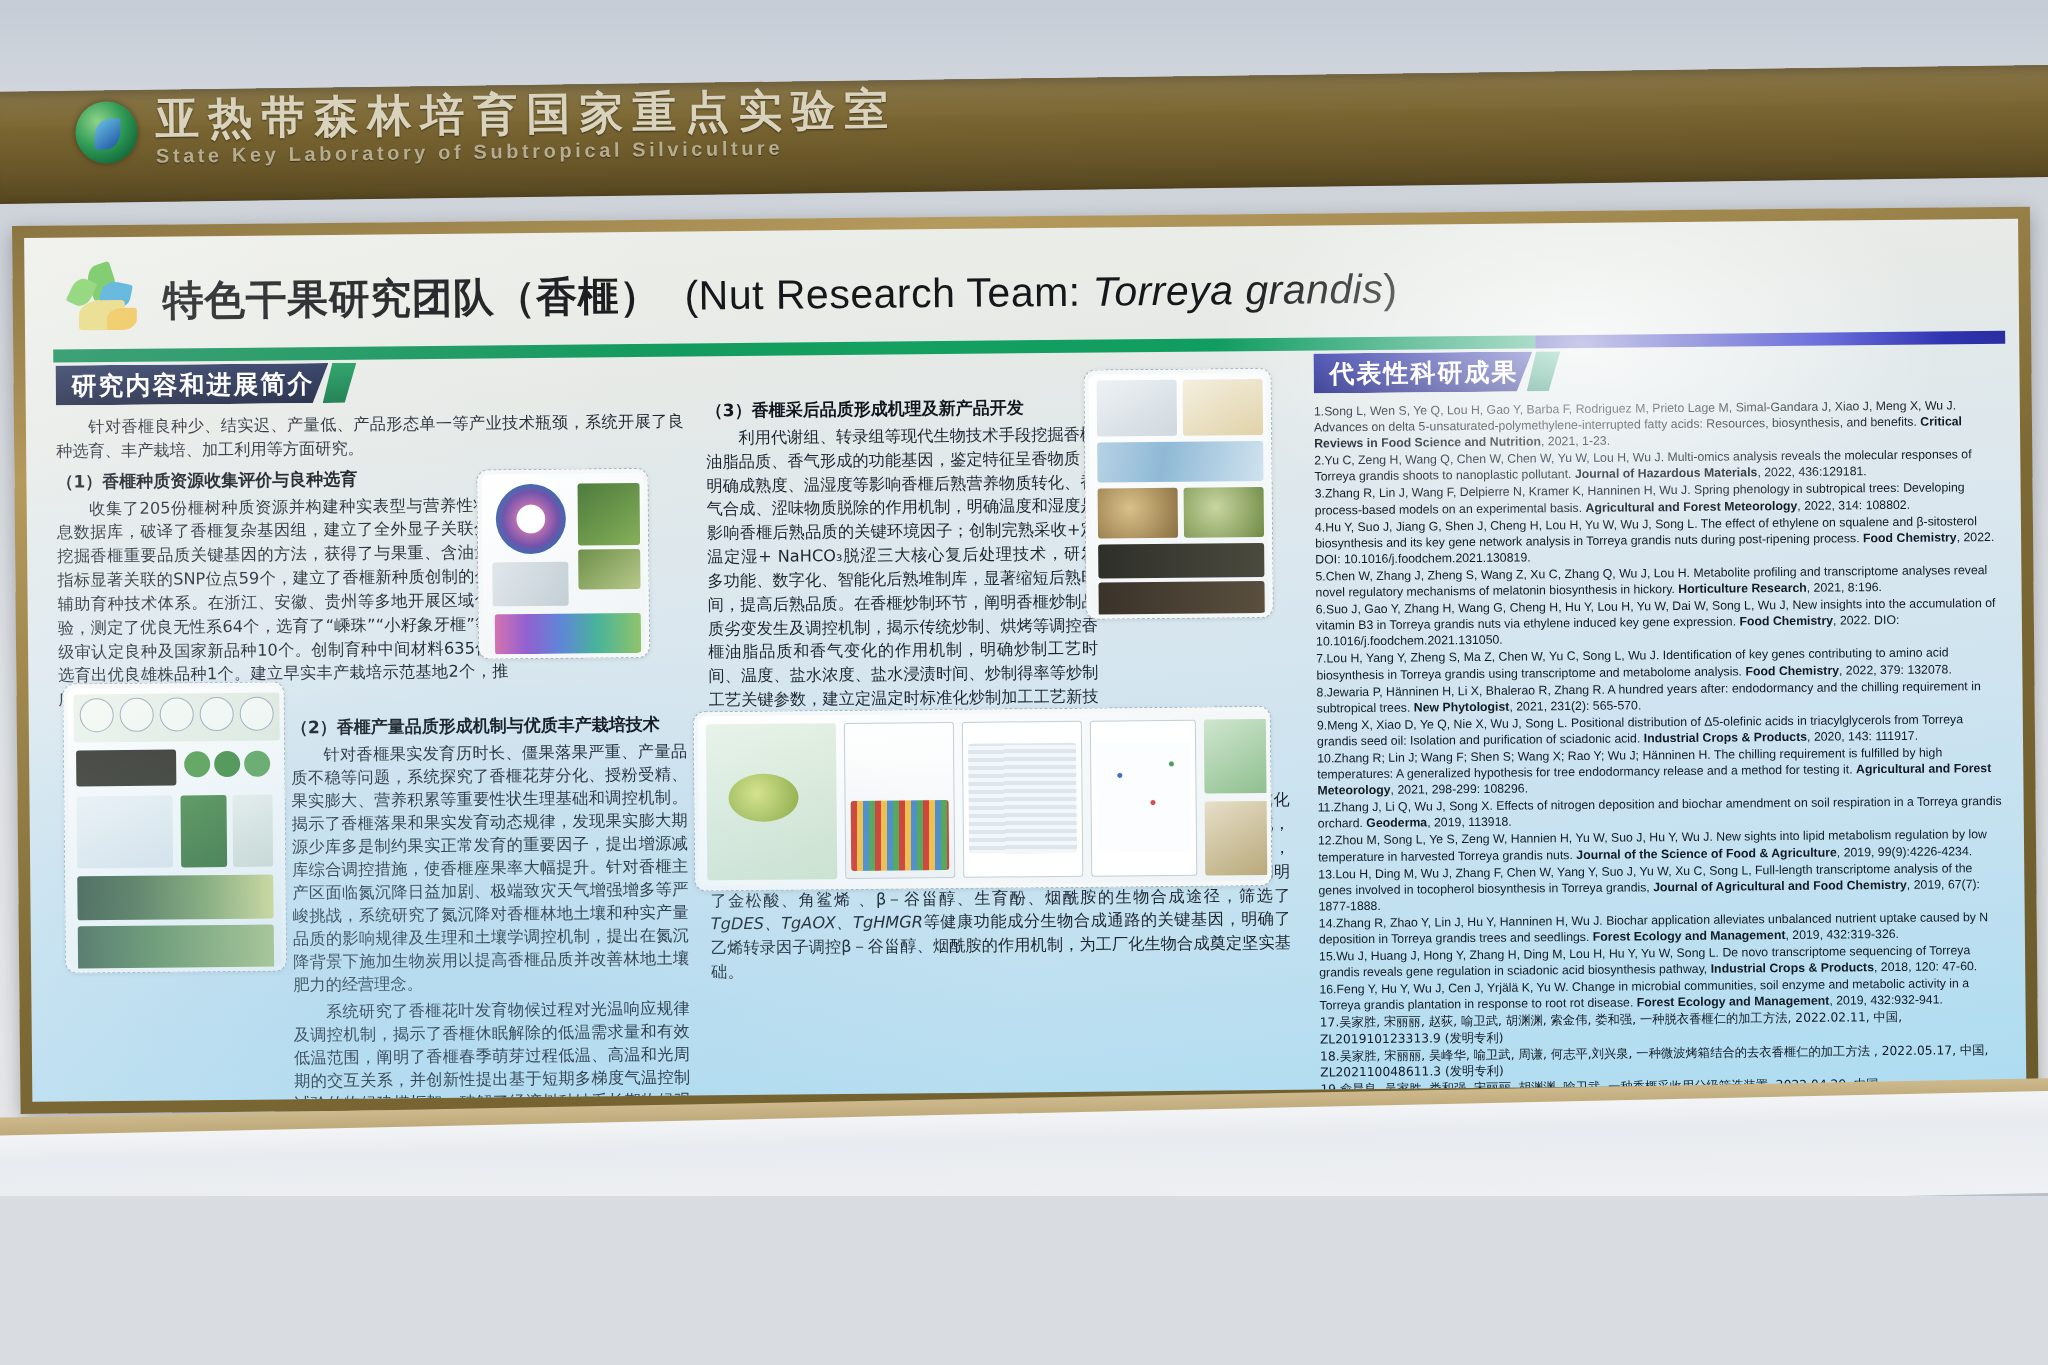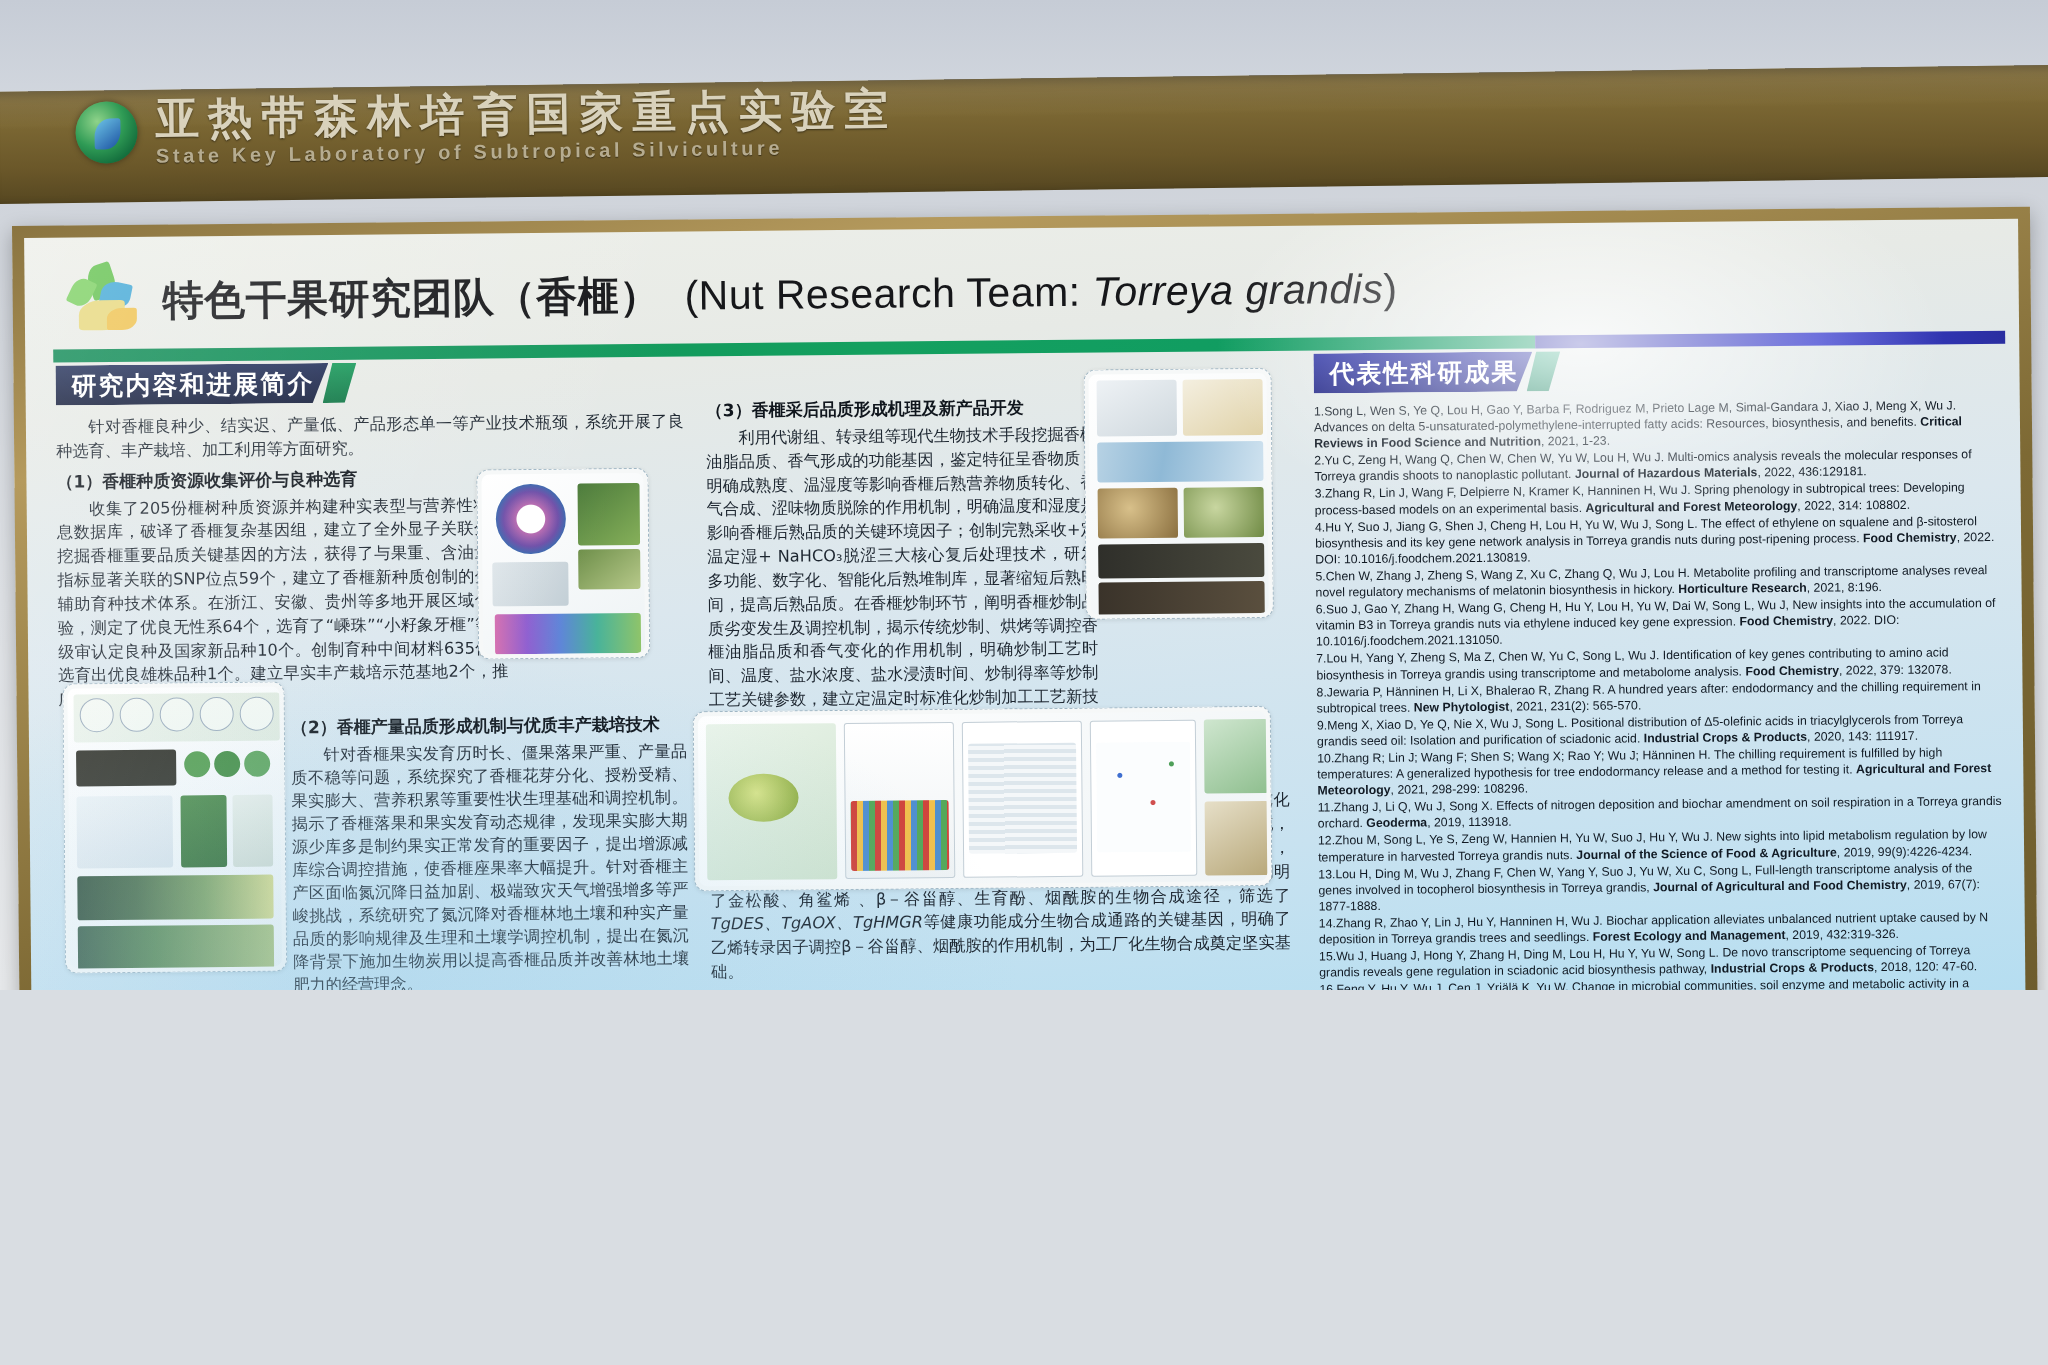--- a/index.html
+++ b/index.html
@@ -1,20 +1,20 @@
 <!DOCTYPE html>
 <html><head>
 <meta charset="utf-8">
 <style>
   * { box-sizing: border-box; margin:0; padding:0; }
   html,body { width:2048px; height:1365px; overflow:hidden; background:#d9dde2; }
   body { font-family:"Liberation Sans", sans-serif; }
 
   
-  #scene { position:relative; width:2048px; height:990px; overflow:hidden;
+  #scene { position:relative; width:2048px; height:1196px; overflow:hidden;
            background:linear-gradient(180deg,#c9ced6 0%,#d5d9df 35%,#dfe2e6 60%,#e6e8ea 100%); }
 
   
   .wall-top { position:absolute; left:0; top:0; width:2048px; height:112px;
               background:linear-gradient(180deg,#c6ccd6 0%,#d3d8df 100%); }
 
   
   .lab-band { position:absolute; left:-10px; top:92px; width:2070px; height:112px;
               background:linear-gradient(180deg,#6d5a2c 0%,#7b6733 30%,#6a5729 70%,#564721 100%);
               transform:rotate(-0.75deg); transform-origin:left top;

